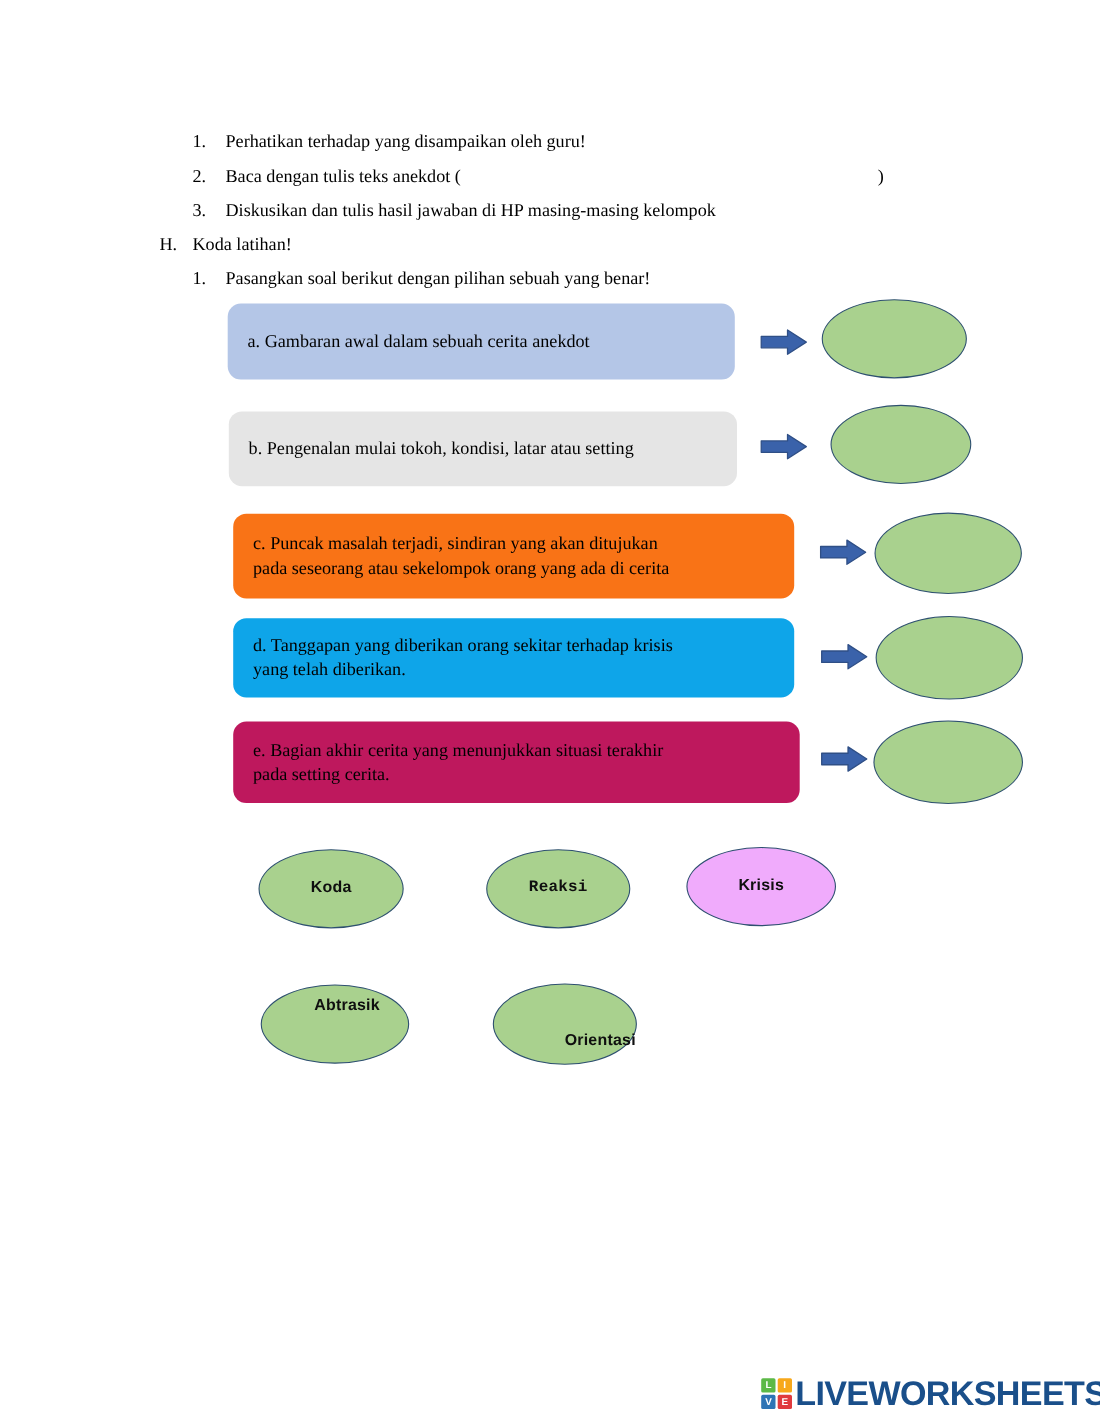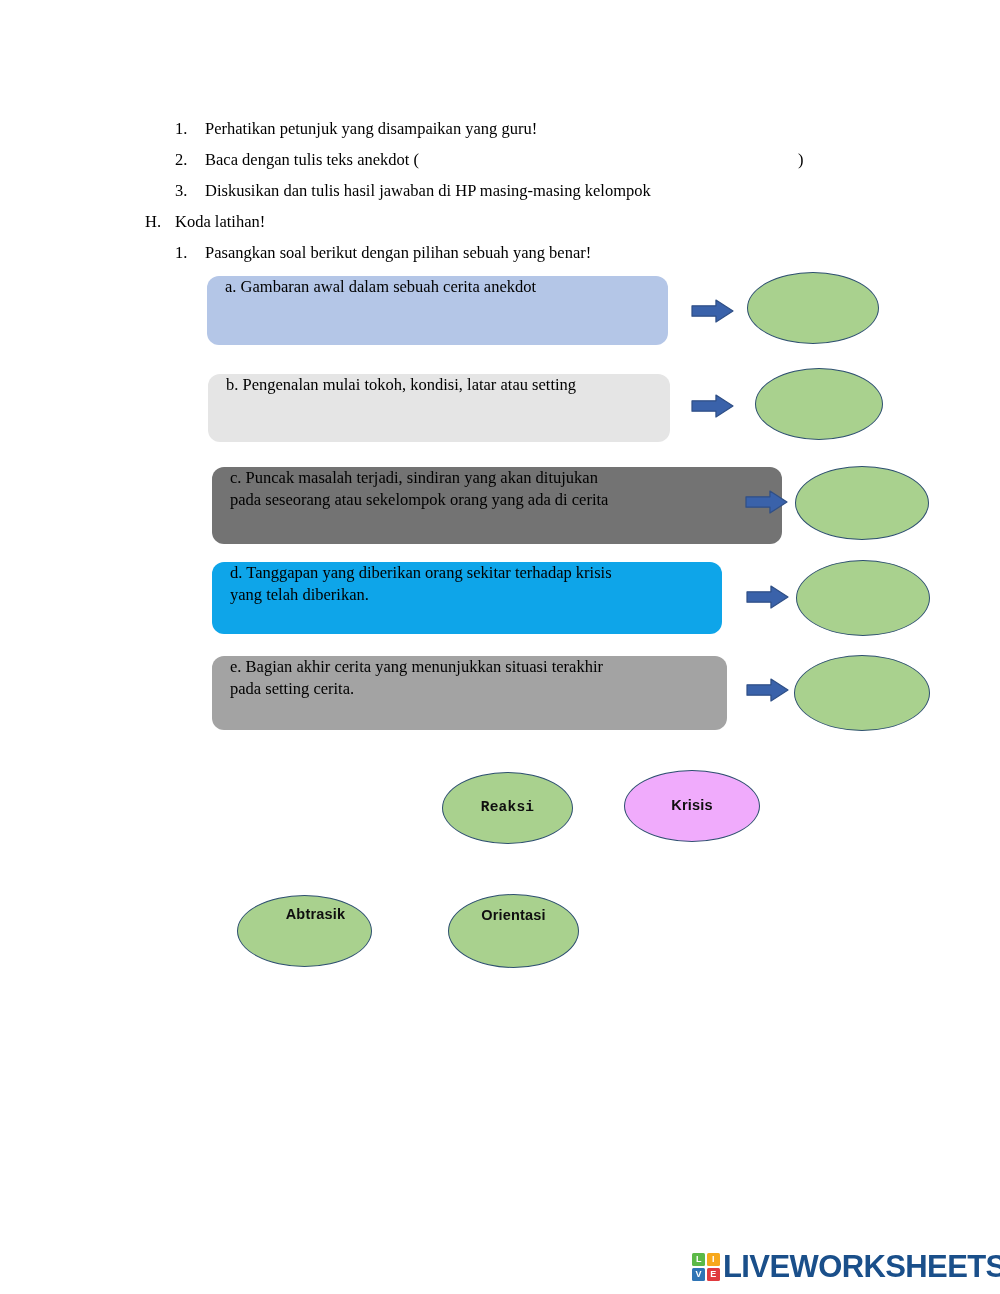--- a/index.html
+++ b/index.html
@@ -44,20 +44,21 @@
     line-height: 1.2;
   }
 
   
   .prompt-box {
     position: absolute;
     background: #b4c6e7;
     border-radius: 12px;
     box-sizing: border-box;
     display: flex;
+    align-items: center;
     padding: 0 0 0 18px;
   }
   .prompt-text {
     font-size: 16.5px;
     line-height: 1.35;
     white-space: pre-line;
     text-indent: 0;
   }
 
   
@@ -118,21 +119,21 @@
     letter-spacing: -0.6px;
   }
 </style>
 </head>
 <body style="background: rgb(255, 255, 255);">
 
 <div class="page">
 
   <div class="instr-row" id="instr-0" style="left: 175px; top: 119px;">
     <span class="instr-marker">1.</span>
-    <span class="instr-text">Perhatikan petunjuk yang disampaikan yang guru!</span>
+    <span class="instr-text">Perhatikan terhadap yang disampaikan oleh guru!</span>
   </div>
   <div class="instr-row" id="instr-1" style="left: 175px; top: 150px;">
     <span class="instr-marker">2.</span>
     <span class="instr-text">Baca dengan tulis teks anekdot (</span>
   </div>
   <div class="trail-paren" id="trail-paren" style="left: 798px; top: 150px;">)</div>
   <div class="instr-row" id="instr-2" style="left: 175px; top: 181px;">
     <span class="instr-marker">3.</span>
     <span class="instr-text">Diskusikan dan tulis hasil jawaban di HP masing-masing kelompok</span>
   </div>
@@ -144,29 +145,29 @@
     <span class="instr-marker">1.</span>
     <span class="instr-text">Pasangkan soal berikut dengan pilihan sebuah yang benar!</span>
   </div>
 
   <div class="prompt-box" id="prompt-0" style="left: 207px; top: 276px; width: 461px; height: 69px; background: rgb(180, 198, 231);">
     <span class="prompt-text">a.  Gambaran awal dalam sebuah cerita anekdot</span>
   </div>
   <div class="prompt-box" id="prompt-1" style="left: 208px; top: 374px; width: 462px; height: 68px; background: #e5e5e5;">
     <span class="prompt-text">b. Pengenalan mulai tokoh, kondisi, latar atau setting</span>
   </div>
-  <div class="prompt-box" id="prompt-2" style="left: 212px; top: 467px; width: 570px; height: 77px; background: #737373;">
+  <div class="prompt-box" id="prompt-2" style="left: 212px; top: 467px; width: 510px; height: 77px; background: #f97316;">
     <span class="prompt-text">c.  Puncak masalah terjadi, sindiran yang akan ditujukan
      pada seseorang atau sekelompok orang yang ada di cerita</span>
   </div>
   <div class="prompt-box" id="prompt-3" style="left: 212px; top: 562px; width: 510px; height: 72px; background: #0ea5e9;">
     <span class="prompt-text">d. Tanggapan yang diberikan orang sekitar terhadap krisis
      yang telah diberikan.</span>
   </div>
-  <div class="prompt-box" id="prompt-4" style="left: 212px; top: 656px; width: 515px; height: 74px; background: #a3a3a3;">
+  <div class="prompt-box" id="prompt-4" style="left: 212px; top: 656px; width: 515px; height: 74px; background: #be185d;">
     <span class="prompt-text">e. Bagian akhir cerita yang menunjukkan situasi terakhir
     pada setting cerita.</span>
   </div>
 
   <div class="arrow" id="arrow-0" style="left: 691px; top: 298px; width: 43px; height: 26px;"><svg width="43" height="26" viewBox="0 0 43 26">
         <polygon points="1,7.8 24.939999999999998,7.8 24.939999999999998,2 42,13 24.939999999999998,24 24.939999999999998,18.2 1,18.2" fill="#3a62aa" stroke="#2f4f86" stroke-width="1.2" stroke-linejoin="round"></polygon>
       </svg></div>
   <div class="arrow" id="arrow-1" style="left: 691px; top: 393px; width: 43px; height: 26px;"><svg width="43" height="26" viewBox="0 0 43 26">
         <polygon points="1,7.8 24.939999999999998,7.8 24.939999999999998,2 42,13 24.939999999999998,24 24.939999999999998,18.2 1,18.2" fill="#3a62aa" stroke="#2f4f86" stroke-width="1.2" stroke-linejoin="round"></polygon>
       </svg></div>
@@ -179,31 +180,34 @@
   <div class="arrow" id="arrow-4" style="left: 746px; top: 677px; width: 43px; height: 26px;"><svg width="43" height="26" viewBox="0 0 43 26">
         <polygon points="1,7.8 24.939999999999998,7.8 24.939999999999998,2 42,13 24.939999999999998,24 24.939999999999998,18.2 1,18.2" fill="#3a62aa" stroke="#2f4f86" stroke-width="1.2" stroke-linejoin="round"></polygon>
       </svg></div>
 
   <div class="oval" id="target-0" style="left: 747px; top: 272px; width: 132px; height: 72px; background: rgb(169, 209, 142); border-color: rgb(46, 80, 112);"></div>
   <div class="oval" id="target-1" style="left: 755px; top: 368px; width: 128px; height: 72px; background: rgb(169, 209, 142); border-color: rgb(46, 80, 112);"></div>
   <div class="oval" id="target-2" style="left: 795px; top: 466px; width: 134px; height: 74px; background: rgb(169, 209, 142); border-color: rgb(46, 80, 112);"></div>
   <div class="oval" id="target-3" style="left: 796px; top: 560px; width: 134px; height: 76px; background: rgb(169, 209, 142); border-color: rgb(46, 80, 112);"></div>
   <div class="oval" id="target-4" style="left: 794px; top: 655px; width: 136px; height: 76px; background: rgb(169, 209, 142); border-color: rgb(46, 80, 112);"></div>
 
+  <div class="oval" id="bank-0" style="left: 235px; top: 772px; width: 132px; height: 72px; background: rgb(169, 209, 142); border-color: rgb(46, 80, 112);">
+    <span class="oval-label" style="top: 26px;">Koda</span>
+  </div>
   <div class="oval" id="bank-1" style="left: 442px; top: 772px; width: 131px; height: 72px; background: rgb(169, 209, 142); border-color: rgb(46, 80, 112);">
     <span class="oval-label" style="top: 26px; font-family: Liberation Mono, monospace;">Reaksi</span>
   </div>
   <div class="oval" id="bank-2" style="left: 624px; top: 770px; width: 136px; height: 72px; background: #f0abfc; border-color: rgb(46, 80, 112);">
     <span class="oval-label" style="top: 26px;">Krisis</span>
   </div>
   <div class="oval" id="bank-3" style="left: 237px; top: 895px; width: 135px; height: 72px; background: rgb(169, 209, 142); border-color: rgb(46, 80, 112);">
     <span class="oval-label" style="top: 10px; padding-left: 11px;">Abtrasik</span>
   </div>
   <div class="oval" id="bank-4" style="left: 448px; top: 894px; width: 131px; height: 74px; background: rgb(169, 209, 142); border-color: rgb(46, 80, 112);">
-    <span class="oval-label" style="top: 12px;">Orientasi</span>
+    <span class="oval-label" style="top: 43px; text-align: right;">Orientasi</span>
   </div>
 
   <div class="logo" id="logo" style="left: 692px; top: 1249px;">
     <div class="logo-grid">
       <div class="logo-cell" id="logo-cell-0" style="background: rgb(92, 185, 71);">L</div>
       <div class="logo-cell" id="logo-cell-1" style="background: rgb(247, 168, 27);">I</div>
       <div class="logo-cell" id="logo-cell-2" style="background: rgb(46, 116, 181);">V</div>
       <div class="logo-cell" id="logo-cell-3" style="background: rgb(224, 58, 62);">E</div>
     </div>
     <div class="logo-text" id="logo-text" style="color: rgb(26, 79, 138);">LIVEWORKSHEETS</div>

